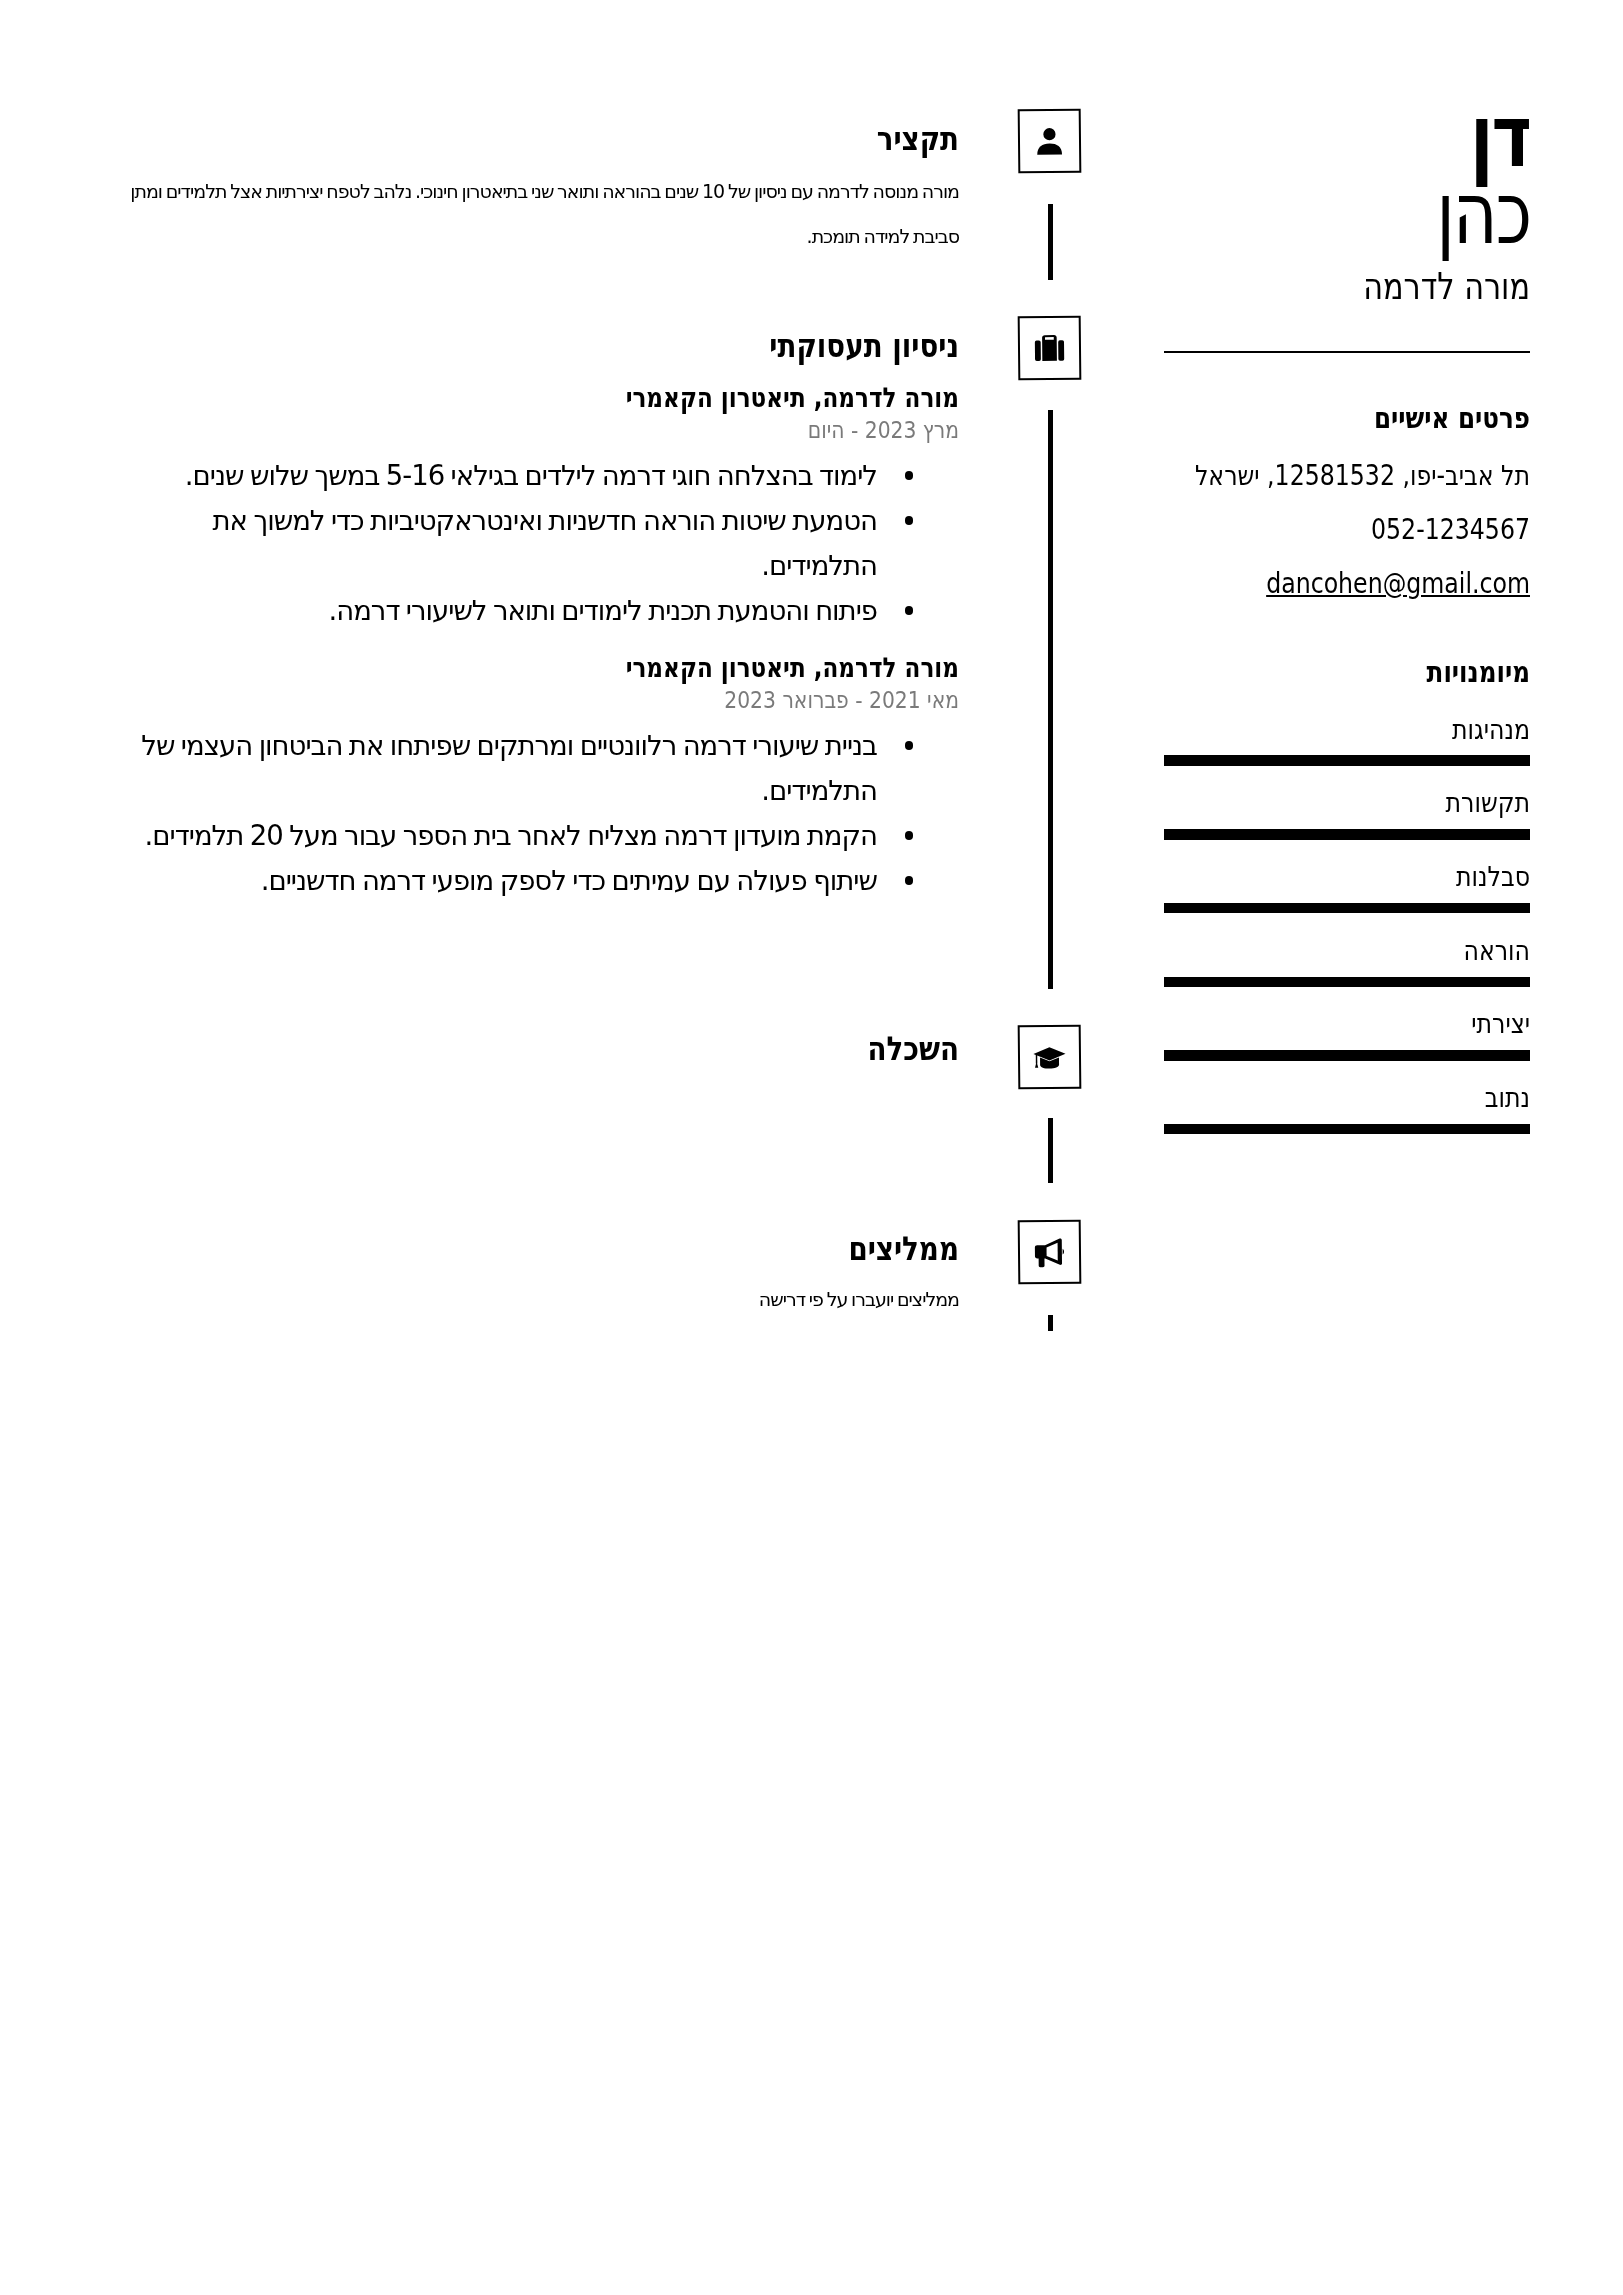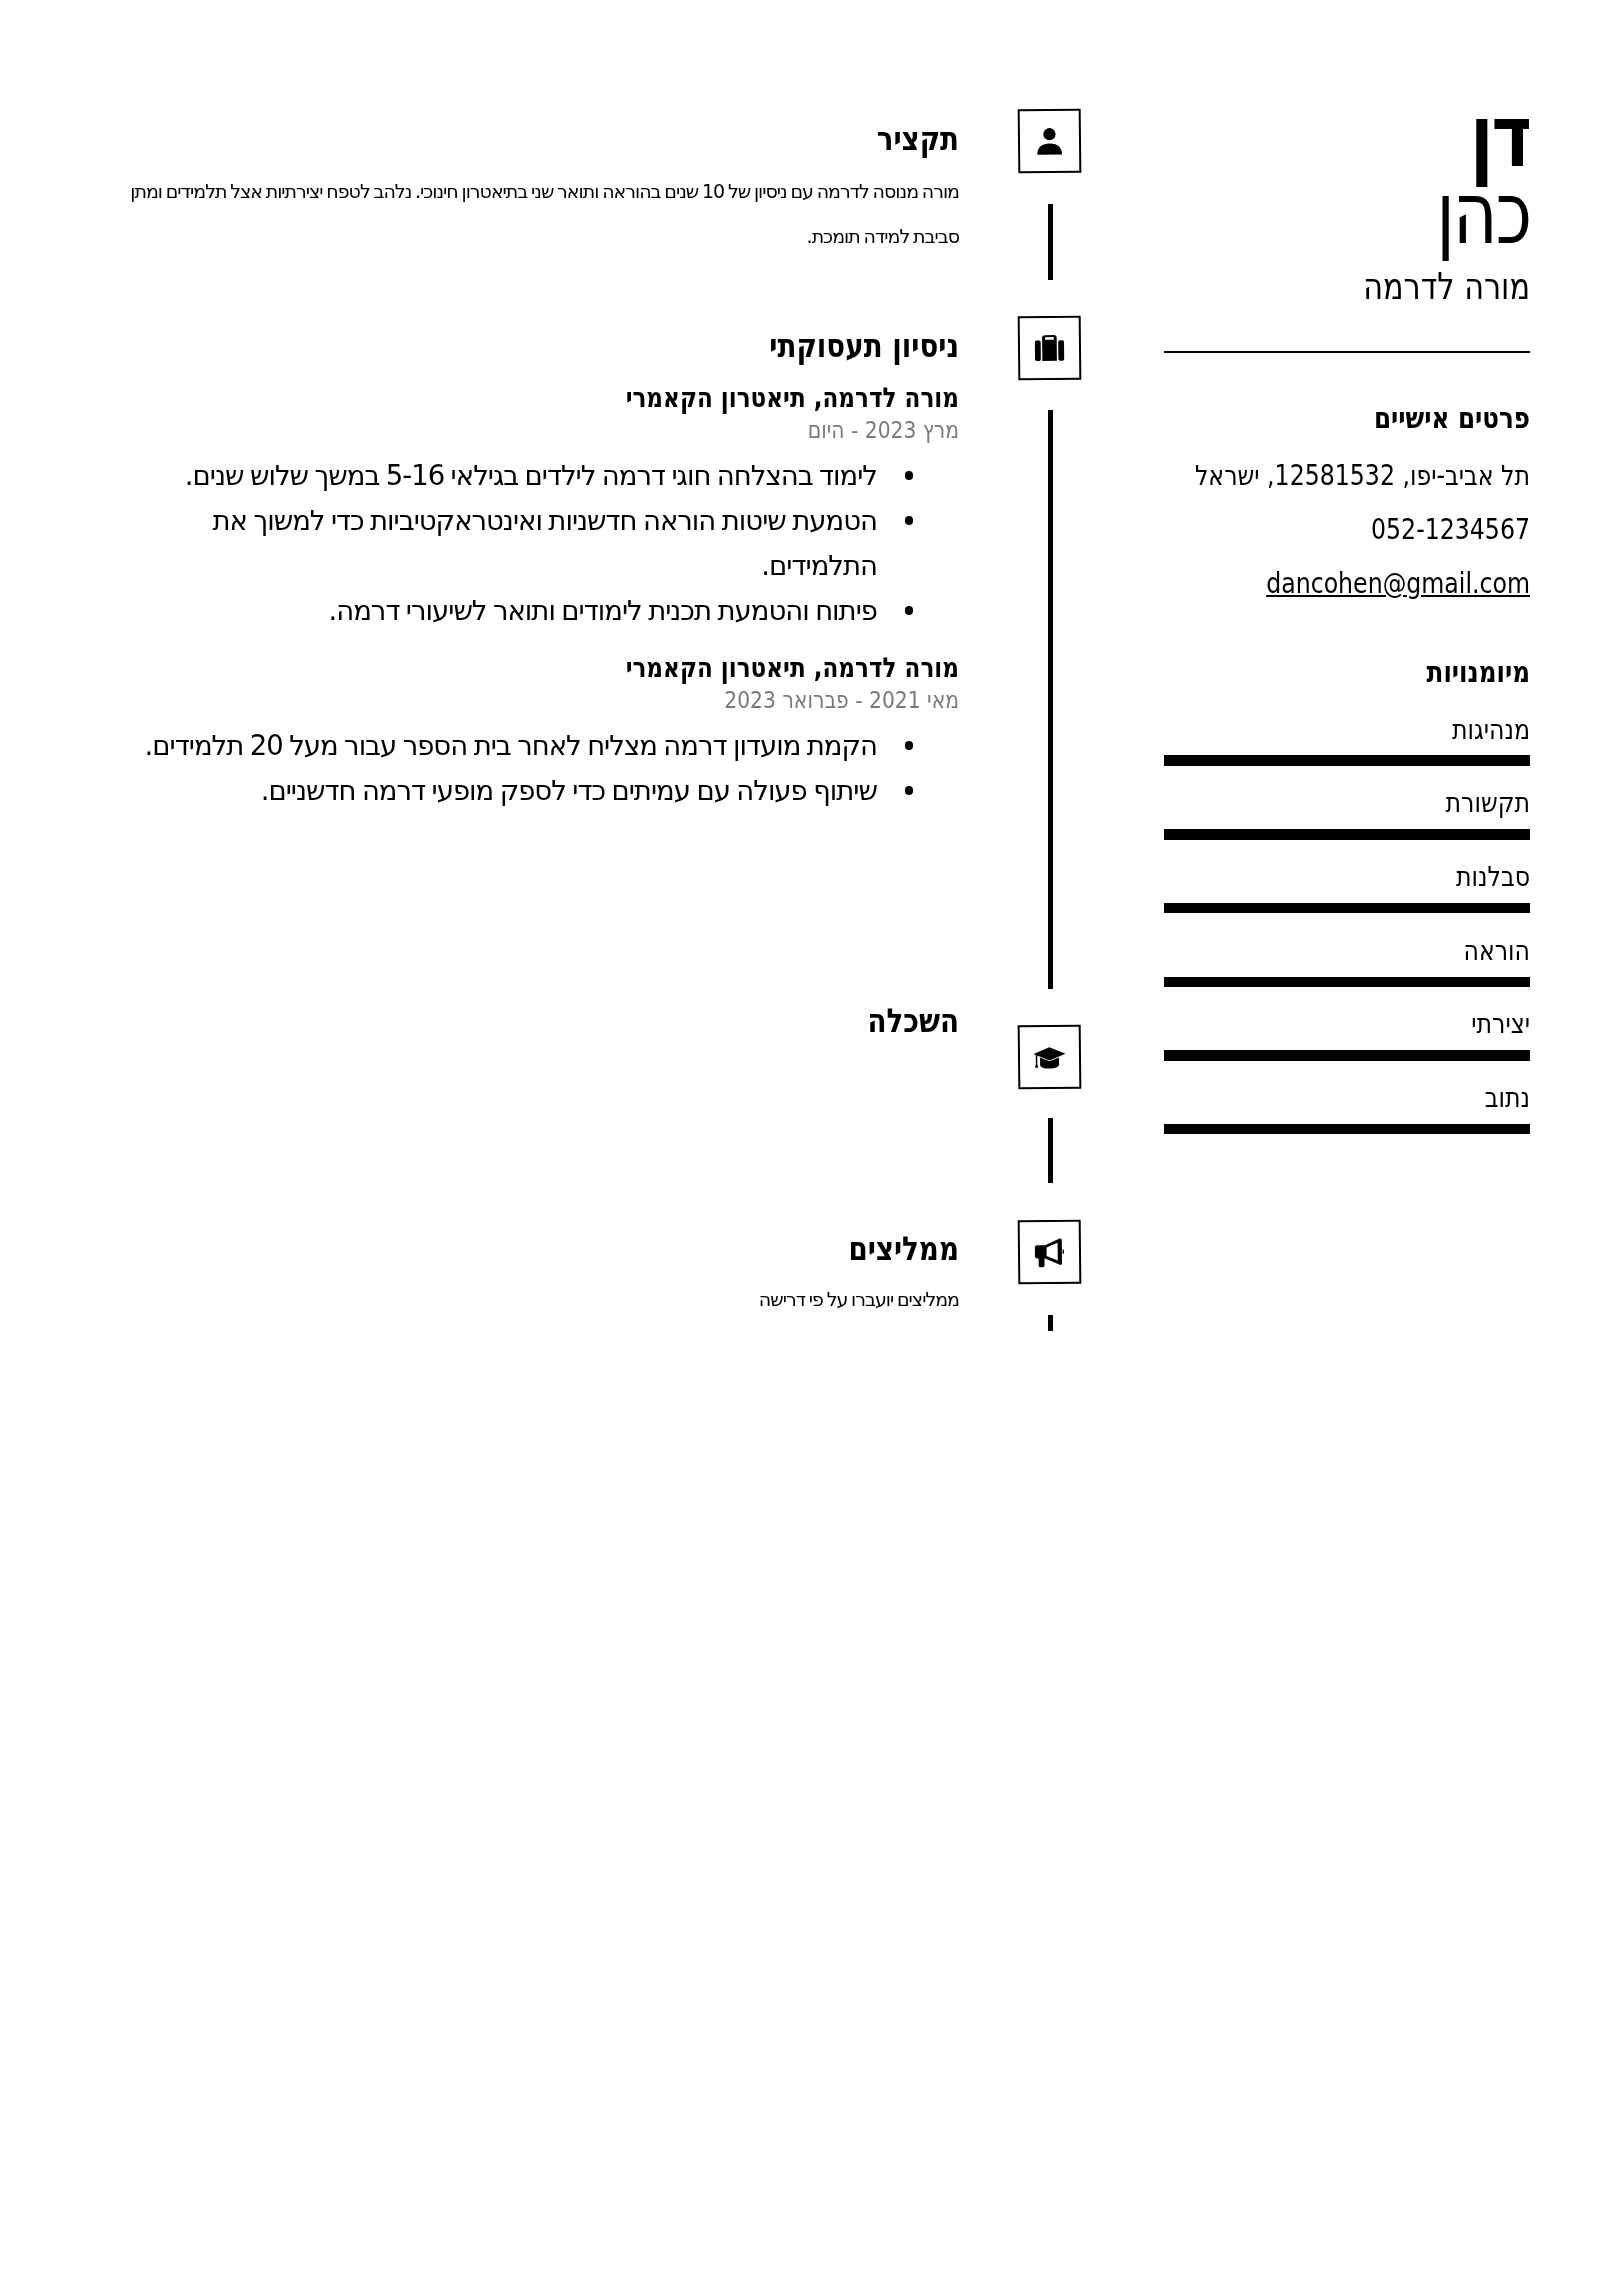--- a/index.html
+++ b/index.html
@@ -274,27 +274,28 @@
         <li><span class="dot"></span><span>לימוד בהצלחה חוגי דרמה לילדים בגילאי 5-16 במשך שלוש שנים.</span></li>
         <li><span class="dot"></span><span>הטמעת שיטות הוראה חדשניות ואינטראקטיביות כדי למשוך את התלמידים.</span></li>
         <li><span class="dot"></span><span>פיתוח והטמעת תכנית לימודים ותואר לשיעורי דרמה.</span></li>
       </ul>
     </div>
 
     <div class="mt-job2">
       <div class="job-title-line">מורה לדרמה, תיאטרון הקאמרי</div>
       <div class="dates">מאי 2021 - פברואר 2023</div>
       <ul class="bullets">
+        <li><span class="dot"></span><span>בניית שיעורי דרמה רלוונטיים ומרתקים שפיתחו את הביטחון העצמי של התלמידים.</span></li>
         <li><span class="dot"></span><span>הקמת מועדון דרמה מצליח לאחר בית הספר עבור מעל 20 תלמידים.</span></li>
         <li><span class="dot"></span><span>שיתוף פעולה עם עמיתים כדי לספק מופעי דרמה חדשניים.</span></li>
       </ul>
     </div>
   </section>
 
-  <section class="main" style="top:1000px;">
+  <section class="main" style="top:1028px;">
     <h2 class="sec-title">השכלה</h2>
   </section>
 
   <section class="main" style="top:1228px;">
     <h2 class="sec-title">ממליצים</h2>
     <p class="para" style="margin:6.5px 0 0 0;">ממליצים יועברו על פי דרישה</p>
   </section>
 
 </div>
 

